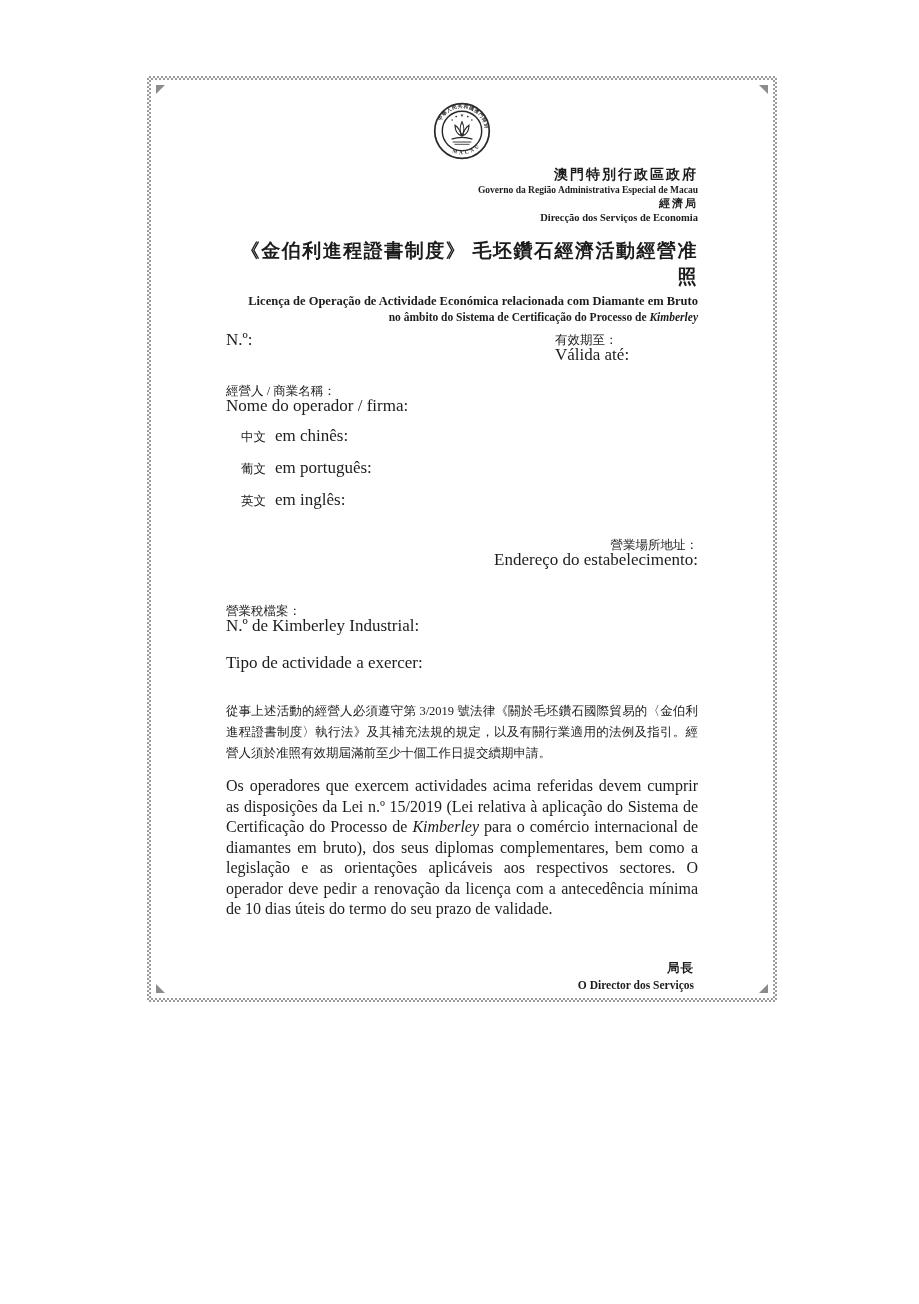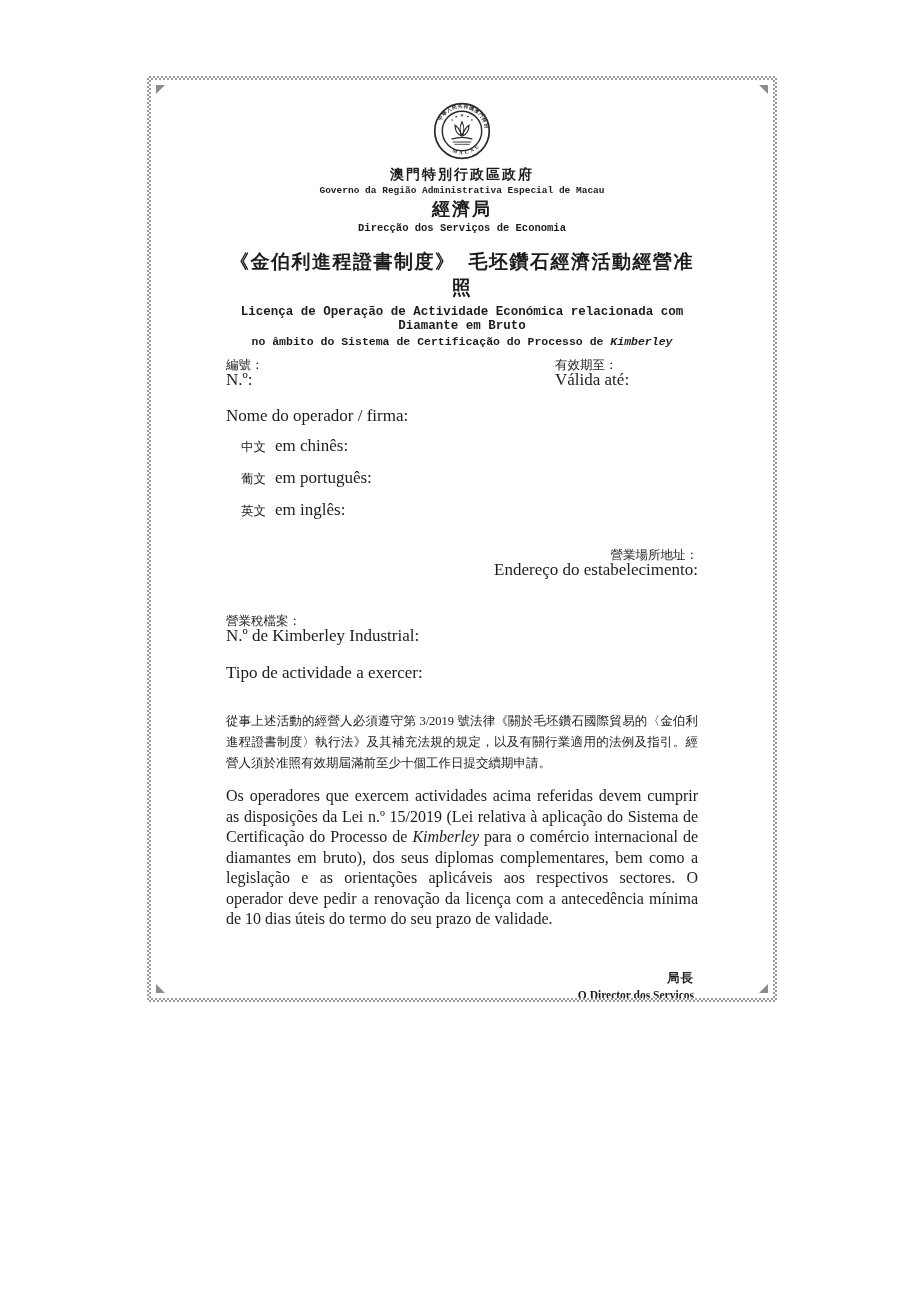--- a/index.html
+++ b/index.html
@@ -25,28 +25,28 @@
     padding: 18px 75px 0 75px;
     overflow: hidden;
   }
   
   .corner { position: absolute; width: 0; height: 0; }
   .corner.tl { left: 5px; top: 5px; border-top: 9px solid #8c8c8c; border-right: 9px solid transparent; }
   .corner.tr { right: 5px; top: 5px; border-top: 9px solid #8c8c8c; border-left: 9px solid transparent; }
   .corner.bl { left: 5px; bottom: 5px; border-bottom: 9px solid #8c8c8c; border-right: 9px solid transparent; }
   .corner.br { right: 5px; bottom: 5px; border-bottom: 9px solid #8c8c8c; border-left: 9px solid transparent; }
 
-  .center { text-align: center; font-family: Liberation Mono, monospace; }
+  .center { text-align: right; }
 
   .logo-wrap { text-align: center; margin-top: 4px; }
   .logo-wrap svg { width: 58px; height: 58px; }
 
   .gov-cn  { font-size: 14px; font-weight: bold; letter-spacing: 2px; margin-top: 2px; }
   .gov-pt  { font-size: 9.5px; font-weight: bold; margin-top: 1px; }
-  .bur-cn  { font-size: 18px; font-weight: bold; letter-spacing: 2px; margin-top: 1px; }
+  .bur-cn  { font-size: 11px; font-weight: bold; letter-spacing: 2px; margin-top: 1px; }
   .bur-pt  { font-size: 10.5px; font-weight: bold; margin-top: 1px; }
 
   .title-cn  { font-size: 19px; font-weight: bold; letter-spacing: 1.5px; margin-top: 15px; }
   .title-pt1 { font-size: 12.5px; font-weight: bold; margin-top: 4px; }
   .title-pt2 { font-size: 11.5px; font-weight: bold; margin-top: 2px; }
   .it { font-style: italic; }
 
   .field-cn { font-size: 12.5px; line-height: 15px; }
   .field-pt { font-size: 17px; line-height: 14px; }
 
@@ -126,30 +126,30 @@
     <div class="center gov-pt">Governo da Região Administrativa Especial de Macau</div>
     <div class="center bur-cn">經濟局</div>
     <div class="center bur-pt">Direcção dos Serviços de Economia</div>
 
     <div class="center title-cn">《金伯利進程證書制度》 毛坯鑽石經濟活動經營准照</div>
     <div class="center title-pt1">Licença de Operação de Actividade Económica relacionada com Diamante em Bruto</div>
     <div class="center title-pt2"><span>no âmbito do Sistema de Certificação do Processo de </span><span class="it">Kimberley</span></div>
 
     <div class="row-number">
       <div class="col-left">
-        <div class="field-cn">編號：</div>
         <div class="field-pt">N.º:</div>
       </div>
       <div class="col-right">
         <div class="field-cn">有效期至：</div>
         <div class="field-pt">Válida até:</div>
       </div>
     </div>
 
     <div class="sec-operator">
+      <div class="field-cn">經營人 / 商業名稱：</div>
       <div class="field-pt">Nome do operador / firma:</div>
     </div>
     <div class="name-row">
       <span class="field-cn">中文</span>
       <span class="field-pt">em chinês:</span>
     </div>
     <div class="name-row">
       <span class="field-cn">葡文</span>
       <span class="field-pt">em português:</span>
     </div>

